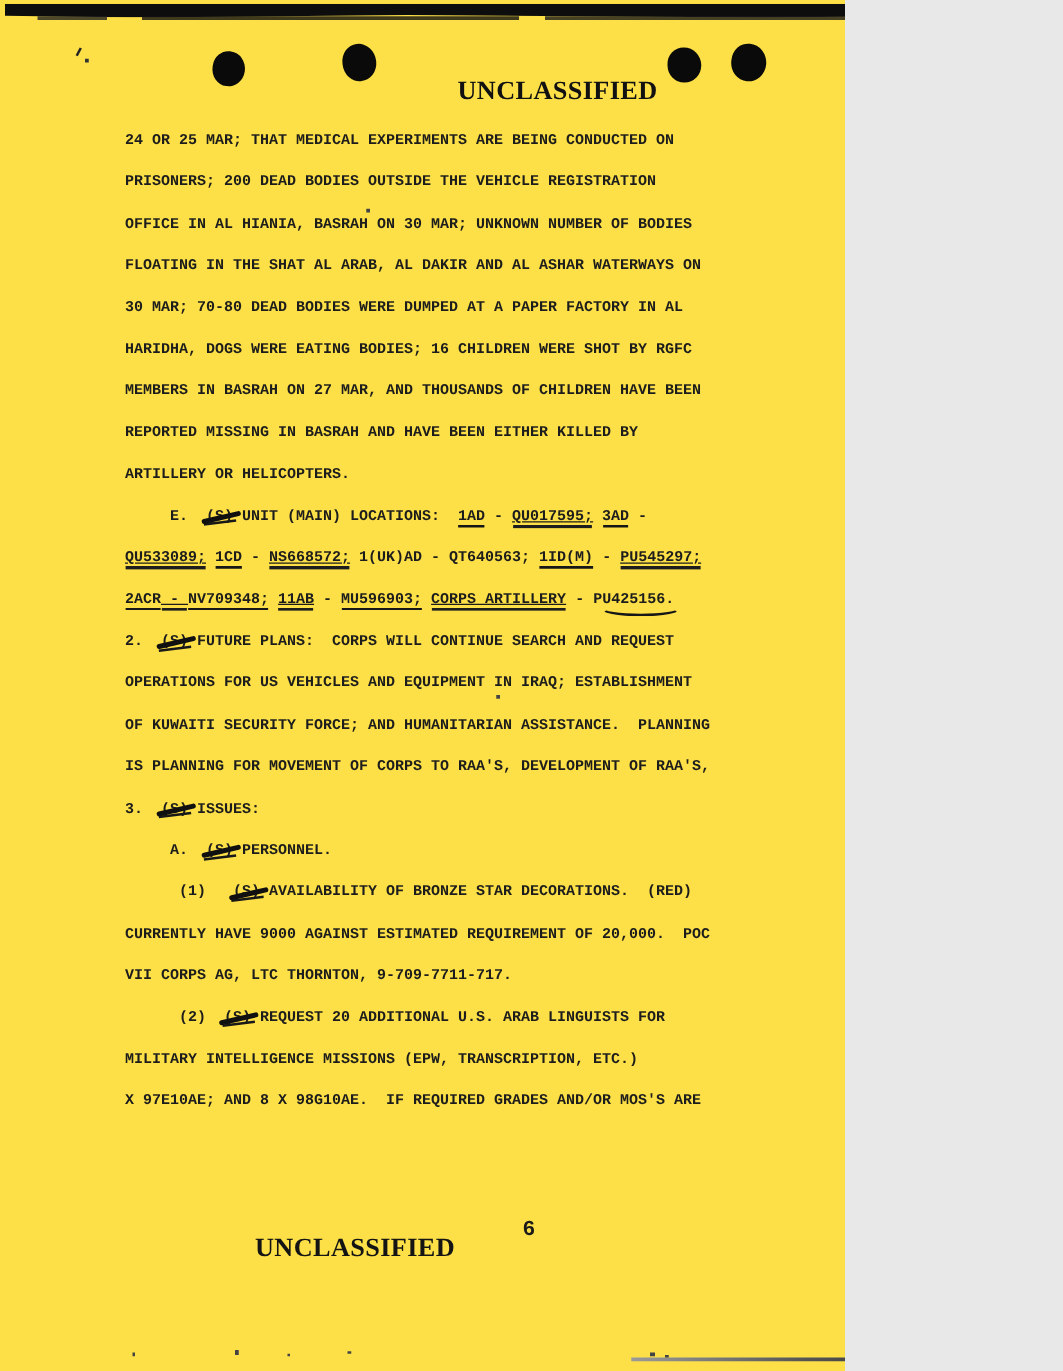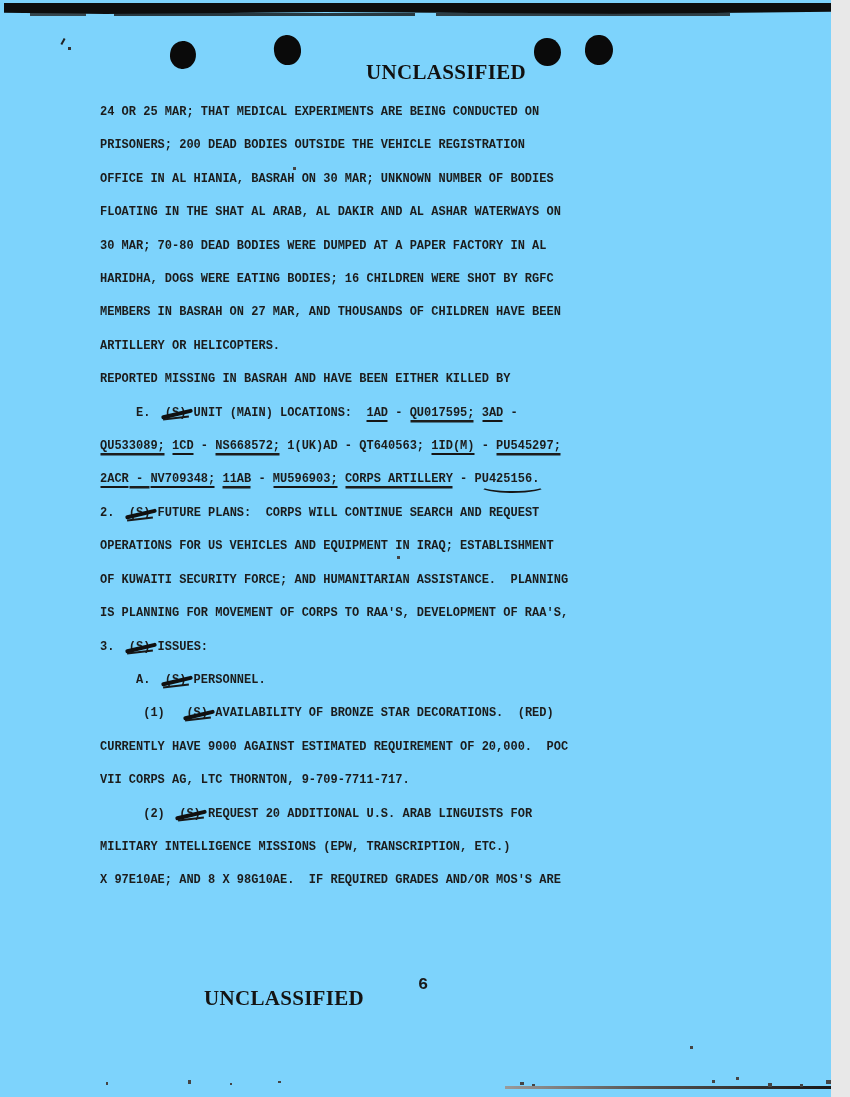--- a/index.html
+++ b/index.html
@@ -1,17 +1,17 @@
 <!DOCTYPE html>
 <html><head>
 <meta charset="utf-8">
 <style>
   html,body { margin:0; padding:0; background:#e8e8e8; }
   .page {
-    position:relative; width:831px; height:1097px; background:#7dd3fc;
+    position:relative; width:676px; height:1097px; background:#fde047;
     overflow:hidden; font-family:"Liberation Mono","DejaVu Sans Mono",monospace;
     color:#1a1a1a;
   }
   
   .topbar { position:absolute; left:4px; top:3px; width:846px; height:11px;
     background:#0d0d0d; clip-path:polygon(0 0,100% 0,100% 78%,72% 100%,38% 82%,12% 100%,0 88%); }
   .topbar2 { position:absolute; left:30px; top:13px; width:700px; height:3px;
     background:linear-gradient(to right,#222 0 8%,transparent 8% 12%,#111 12% 55%,transparent 55% 58%,#1a1a1a 58% 100%); opacity:.8; }
   .rightbar { position:absolute; left:837px; top:8px; width:11px; height:1082px;
     background:#0d0d0d; clip-path:polygon(10% 0,100% 0,100% 100%,55% 100%,20% 60%); }
@@ -38,21 +38,21 @@
   .line { white-space:pre; font-size:12px; font-weight:bold; line-height:33.4px;
     letter-spacing:0; color:#1c1c1c; }
   
   .strike { position:relative; display:inline-block; }
   .strike::after { content:""; position:absolute; left:-18%; top:46%; width:150%; height:4px;
     background:#101010; transform:rotate(-13deg); border-radius:2px; }
   .strike::before { content:""; position:absolute; left:-8%; top:62%; width:120%; height:2px;
     background:#181818; transform:rotate(-7deg); }
   
   .u { box-shadow:0 2.5px 0 -0.5px #161616; }
-  .u2 { box-shadow:0 3px 0 -0.5px #1d1d1d; }
+  .u2 { box-shadow:0 3px 0 -0.5px #1d1d1d;text-decoration:underline; }
   .u-curve { position:relative;text-align:right; }
   .u-curve::after { content:""; position:absolute; left:8%; bottom:-7px; width:95%; height:9px;
     border:2.5px solid transparent; border-bottom:2.5px solid #161616; border-radius:50%; }
 </style>
 </head>
 <body>
 
 <div class="page">
 
   <div class="topbar"></div>
@@ -71,22 +71,22 @@
   <div class="hdr">UNCLASSIFIED</div>
 
   <div class="content" id="doc-body">
       <div class="line"><span>24 OR 25 MAR; THAT MEDICAL EXPERIMENTS ARE BEING CONDUCTED ON</span></div>
       <div class="line"><span>PRISONERS; 200 DEAD BODIES OUTSIDE THE VEHICLE REGISTRATION</span></div>
       <div class="line"><span>OFFICE IN AL HIANIA, BASRAH ON 30 MAR; UNKNOWN NUMBER OF BODIES</span></div>
       <div class="line"><span>FLOATING IN THE SHAT AL ARAB, AL DAKIR AND AL ASHAR WATERWAYS ON</span></div>
       <div class="line"><span>30 MAR; 70-80 DEAD BODIES WERE DUMPED AT A PAPER FACTORY IN AL</span></div>
       <div class="line"><span>HARIDHA, DOGS WERE EATING BODIES; 16 CHILDREN WERE SHOT BY RGFC</span></div>
       <div class="line"><span>MEMBERS IN BASRAH ON 27 MAR, AND THOUSANDS OF CHILDREN HAVE BEEN</span></div>
+      <div class="line"><span>REPORTED MISSING IN BASRAH AND HAVE BEEN EITHER KILLED BY</span></div>
       <div class="line"><span>ARTILLERY OR HELICOPTERS.</span></div>
-      <div class="line"><span>REPORTED MISSING IN BASRAH AND HAVE BEEN EITHER KILLED BY</span></div>
       <div class="line"><span>     E.  </span><span class="strike">(S)</span><span> UNIT (MAIN) LOCATIONS:  </span><span class="u">1AD</span><span> - </span><span class="u2">QU017595;</span><span> </span><span class="u">3AD</span><span> -</span></div>
       <div class="line"><span class="u2">QU533089;</span><span> </span><span class="u">1CD</span><span> - </span><span class="u2">NS668572;</span><span> 1(UK)AD - QT640563; </span><span class="u">1ID(M)</span><span> - </span><span class="u2">PU545297;</span></div>
       <div class="line"><span class="u">2ACR</span><span class="u2"> - </span><span class="u">NV709348;</span><span> </span><span class="u2">11AB</span><span> - </span><span class="u">MU596903;</span><span> </span><span class="u2">CORPS ARTILLERY</span><span> - </span><span class="u-curve">PU425156.</span></div>
       <div class="line"><span>2.  </span><span class="strike">(S)</span><span> FUTURE PLANS:  CORPS WILL CONTINUE SEARCH AND REQUEST</span></div>
       <div class="line"><span>OPERATIONS FOR US VEHICLES AND EQUIPMENT IN IRAQ; ESTABLISHMENT</span></div>
       <div class="line"><span>OF KUWAITI SECURITY FORCE; AND HUMANITARIAN ASSISTANCE.  PLANNING</span></div>
       <div class="line"><span>IS PLANNING FOR MOVEMENT OF CORPS TO RAA'S, DEVELOPMENT OF RAA'S,</span></div>
       <div class="line"><span>3.  </span><span class="strike">(S)</span><span> ISSUES:</span></div>
       <div class="line"><span>     A.  </span><span class="strike">(S)</span><span> PERSONNEL.</span></div>
       <div class="line"><span>      (1)   </span><span class="strike">(S)</span><span> AVAILABILITY OF BRONZE STAR DECORATIONS.  (RED)</span></div>

